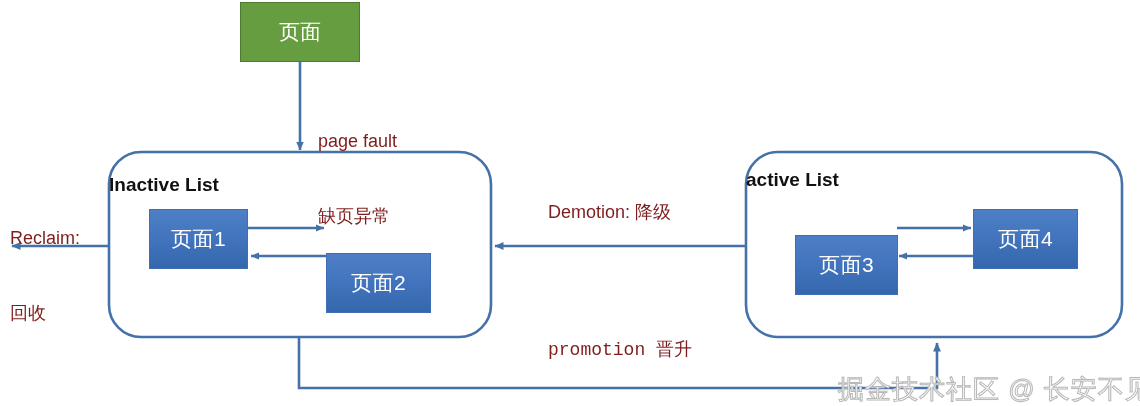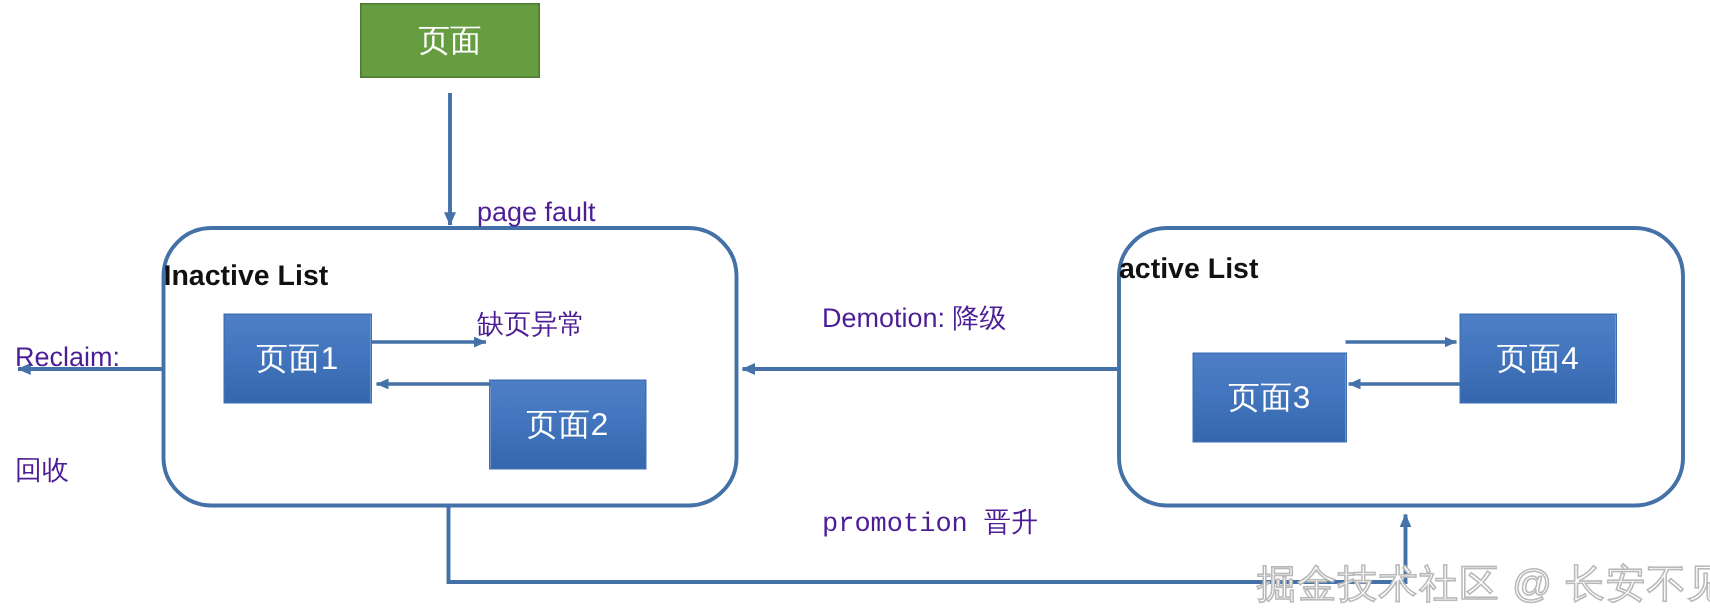--- a/index.html
+++ b/index.html
@@ -30,21 +30,21 @@
     color: #1a1a1a;
     font-family: "Liberation Sans", "DejaVu Sans", sans-serif;
   }
 
   
   .green-box {
     position: absolute;
     left: 240px;
     top: 2px;
     width: 120px;
-    height: 50px;
+    height: 60px;
     background: #669D41;
     border: 1.5px solid #4E7A31;
     box-sizing: border-box;
   }
   .green-box-label {
     position: absolute;
     left: 0; top: 0;
     width: 100%; height: 100%;
     display: flex;
     align-items: center;
@@ -77,21 +77,21 @@
   
   .list-title {
     font-weight: bold;
     font-size: 19px;
     color: #111111;
   }
 
   
   .edge-label {
     font-size: 18px;
-    color: #4c1d95;
+    color: #7f1d1d;
     line-height: 25px;
   }
 
   
   .watermark {
     position: absolute;
     left: 838px;
     top: 372px;
     font-size: 26px;
     color: #ffffff;

